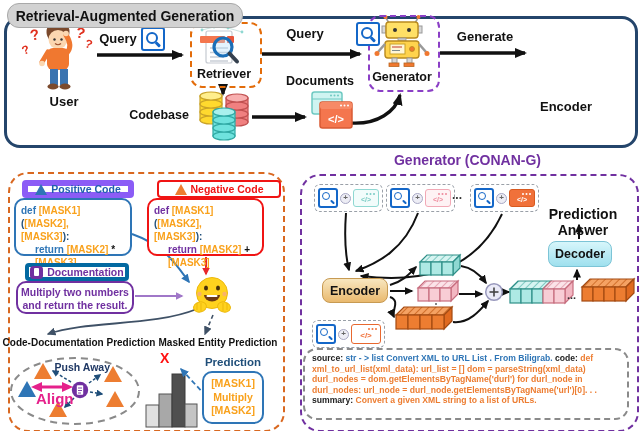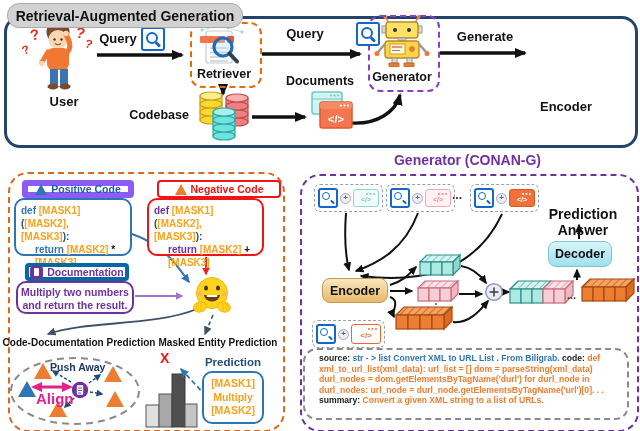--- a/index.html
+++ b/index.html
@@ -53,21 +53,21 @@
             padding:4px 5px;z-index:2;box-sizing:border-box}
   .box-pos{left:14px;top:198px;width:118px;height:58px;border:2px solid #2E75B6}
   .box-neg{left:147px;top:198px;width:117px;height:58px;border:2px solid #F01414}
   .box-doc{left:16px;top:281px;width:118px;height:33px;border:2px solid #7030A0;color:#7030A0;
            font-size:10.5px;text-align:center;line-height:12.5px;padding:3px 2px}
   .ind{padding-left:14px}
   .mask{color:#F9A11B}.kwb{color:#2E75B6}.kwp{color:#7030A0}.pun{color:#1F4E79}.op{color:#111}
 
   .align-heading{left:1px;top:337px;width:156px;font-size:10px;z-index:2}
   .masked-heading{left:157px;top:337px;width:122px;font-size:10px;z-index:2}
-  .push-label{left:50px;top:361px;width:60px;font-size:10.5px;color:#1F3864;z-index:2;text-align:left;font-weight:bold}
+  .push-label{left:50px;top:361px;width:60px;font-size:10.5px;color:#1F3864;z-index:2;text-align:right;font-weight:bold}
   .align-label{left:36px;top:390px;font-size:15px;color:#E5218B;z-index:2;font-weight:bold}
   .xmark{left:160px;top:350px;font-size:14px;color:#FF1111;font-weight:bold;z-index:2}
   .pred-label{left:200px;top:356px;width:66px;font-size:11.5px;color:#1F4E79;z-index:2}
   .pred-box{left:202px;top:371px;width:62px;height:53px;border:2px solid #2E75B6;border-radius:10px;
             display:flex;flex-direction:column;align-items:center;justify-content:center;
             font-size:10.5px;font-weight:bold;color:#F9A11B;line-height:13.5px;z-index:2;box-sizing:border-box;background:#fff}
 
   
   .qgroup{display:flex;align-items:center;gap:2px;border:1.6px dashed #9AA0A8;border-radius:6px;
           padding:3px;z-index:2;background:transparent}
@@ -88,21 +88,21 @@
 
   .encoder{left:322px;top:278px;width:66px;height:25px;background:linear-gradient(#F8E7C0,#E9B96E);
            border:1.5px solid #C79A52;border-radius:8px;display:flex;align-items:center;justify-content:center;
            font-weight:bold;font-size:12.5px;z-index:2;box-sizing:border-box}
   .decoder{left:548px;top:241px;width:64px;height:26px;background:linear-gradient(#D7F6FB,#9FE0EE);
            border:1.5px solid #7CC4D6;border-radius:8px;display:flex;align-items:center;justify-content:center;
            font-weight:bold;font-size:12.5px;z-index:2;box-sizing:border-box}
   .pred-ans{left:531px;top:206px;width:104px;font-size:14px;z-index:2}
 
   .srcbox{left:303px;top:348px;width:326px;height:72px;border:2px dashed #8A8A8A;border-radius:14px;
-          padding:3px 14px;font-size:8.6px;font-weight:bold;line-height:10.6px;z-index:2;box-sizing:border-box;
+          padding:3px 7px;font-size:8.6px;font-weight:bold;line-height:10.6px;z-index:2;box-sizing:border-box;
           overflow:hidden;background:#fff}
   .src-key{color:#222}.src-blue{color:#2E75B6}.src-orange{color:#ED7D31}
   svg text{font-family:"Liberation Sans",sans-serif}
 </style>
 </head>
 <body>
 
 <div class="canvas">
 
   

